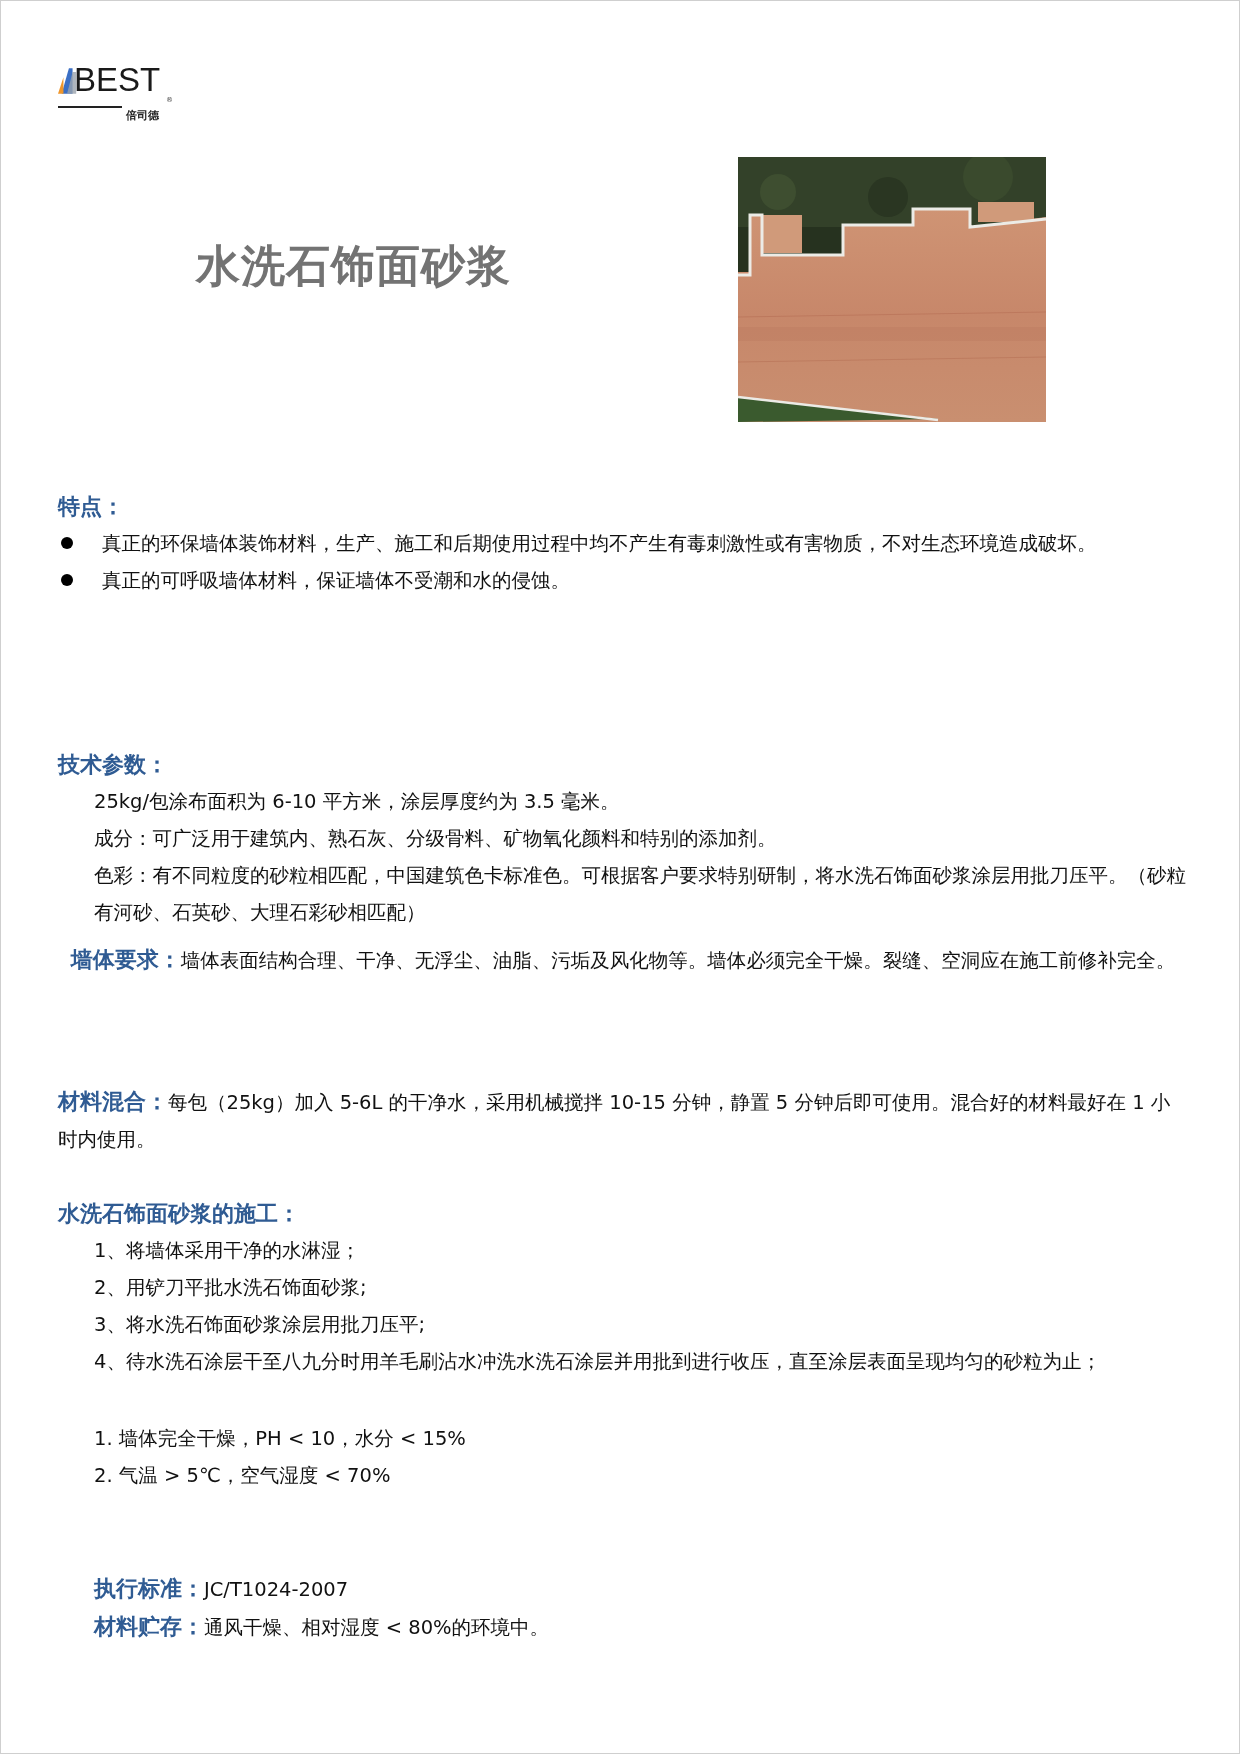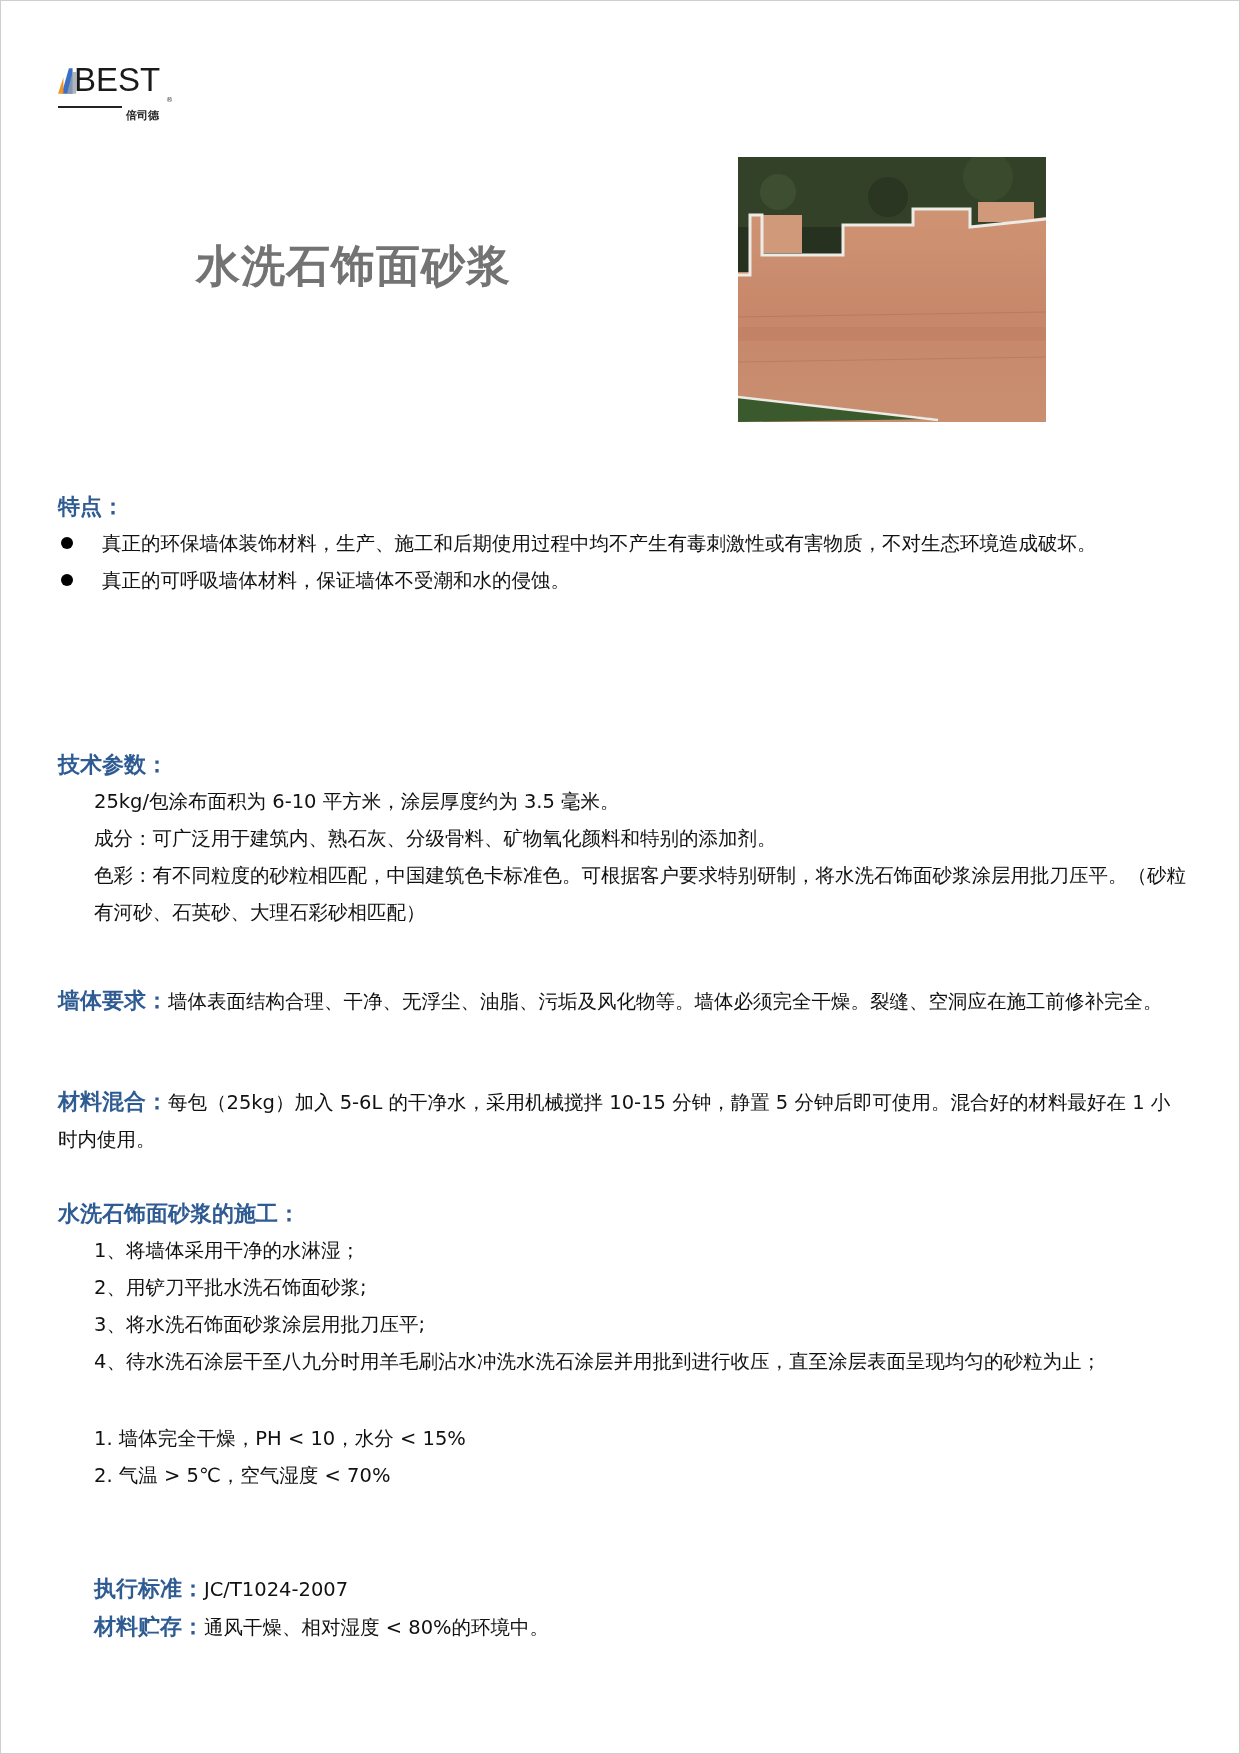--- a/index.html
+++ b/index.html
@@ -109,21 +109,21 @@
   </ul>
 </div>
 
 <div class="content" style="top: 746px;">
   <div class="section-title">技术参数：</div>
   <div class="line">25kg/包涂布面积为 6-10 平方米，涂层厚度约为 3.5 毫米。</div>
   <div class="line">成分：可广泛用于建筑内、熟石灰、分级骨料、矿物氧化颜料和特别的添加剂。</div>
   <div class="line">色彩：有不同粒度的砂粒相匹配，中国建筑色卡标准色。可根据客户要求特别研制，将水洗石饰面砂浆涂层用批刀压平。（砂粒有河砂、石英砂、大理石彩砂相匹配）</div>
 </div>
 
-<div class="content" style="top: 982px;">
+<div class="content" style="top: 941px; text-align: center;">
   <span class="label-inline">墙体要求：</span><span>墙体表面结构合理、干净、无浮尘、油脂、污垢及风化物等。墙体必须完全干燥。裂缝、空洞应在施工前修补完全。</span>
 </div>
 
 <div class="content" style="top: 1083px;">
   <span class="label-inline">材料混合：</span><span>每包（25kg）加入 5-6L 的干净水，采用机械搅拌 10-15 分钟，静置 5 分钟后即可使用。混合好的材料最好在 1 小时内使用。</span>
 </div>
 
 <div class="content" style="top: 1195px;">
   <div class="section-title">水洗石饰面砂浆的施工：</div>
   <div class="line">1、将墙体采用干净的水淋湿；</div>

